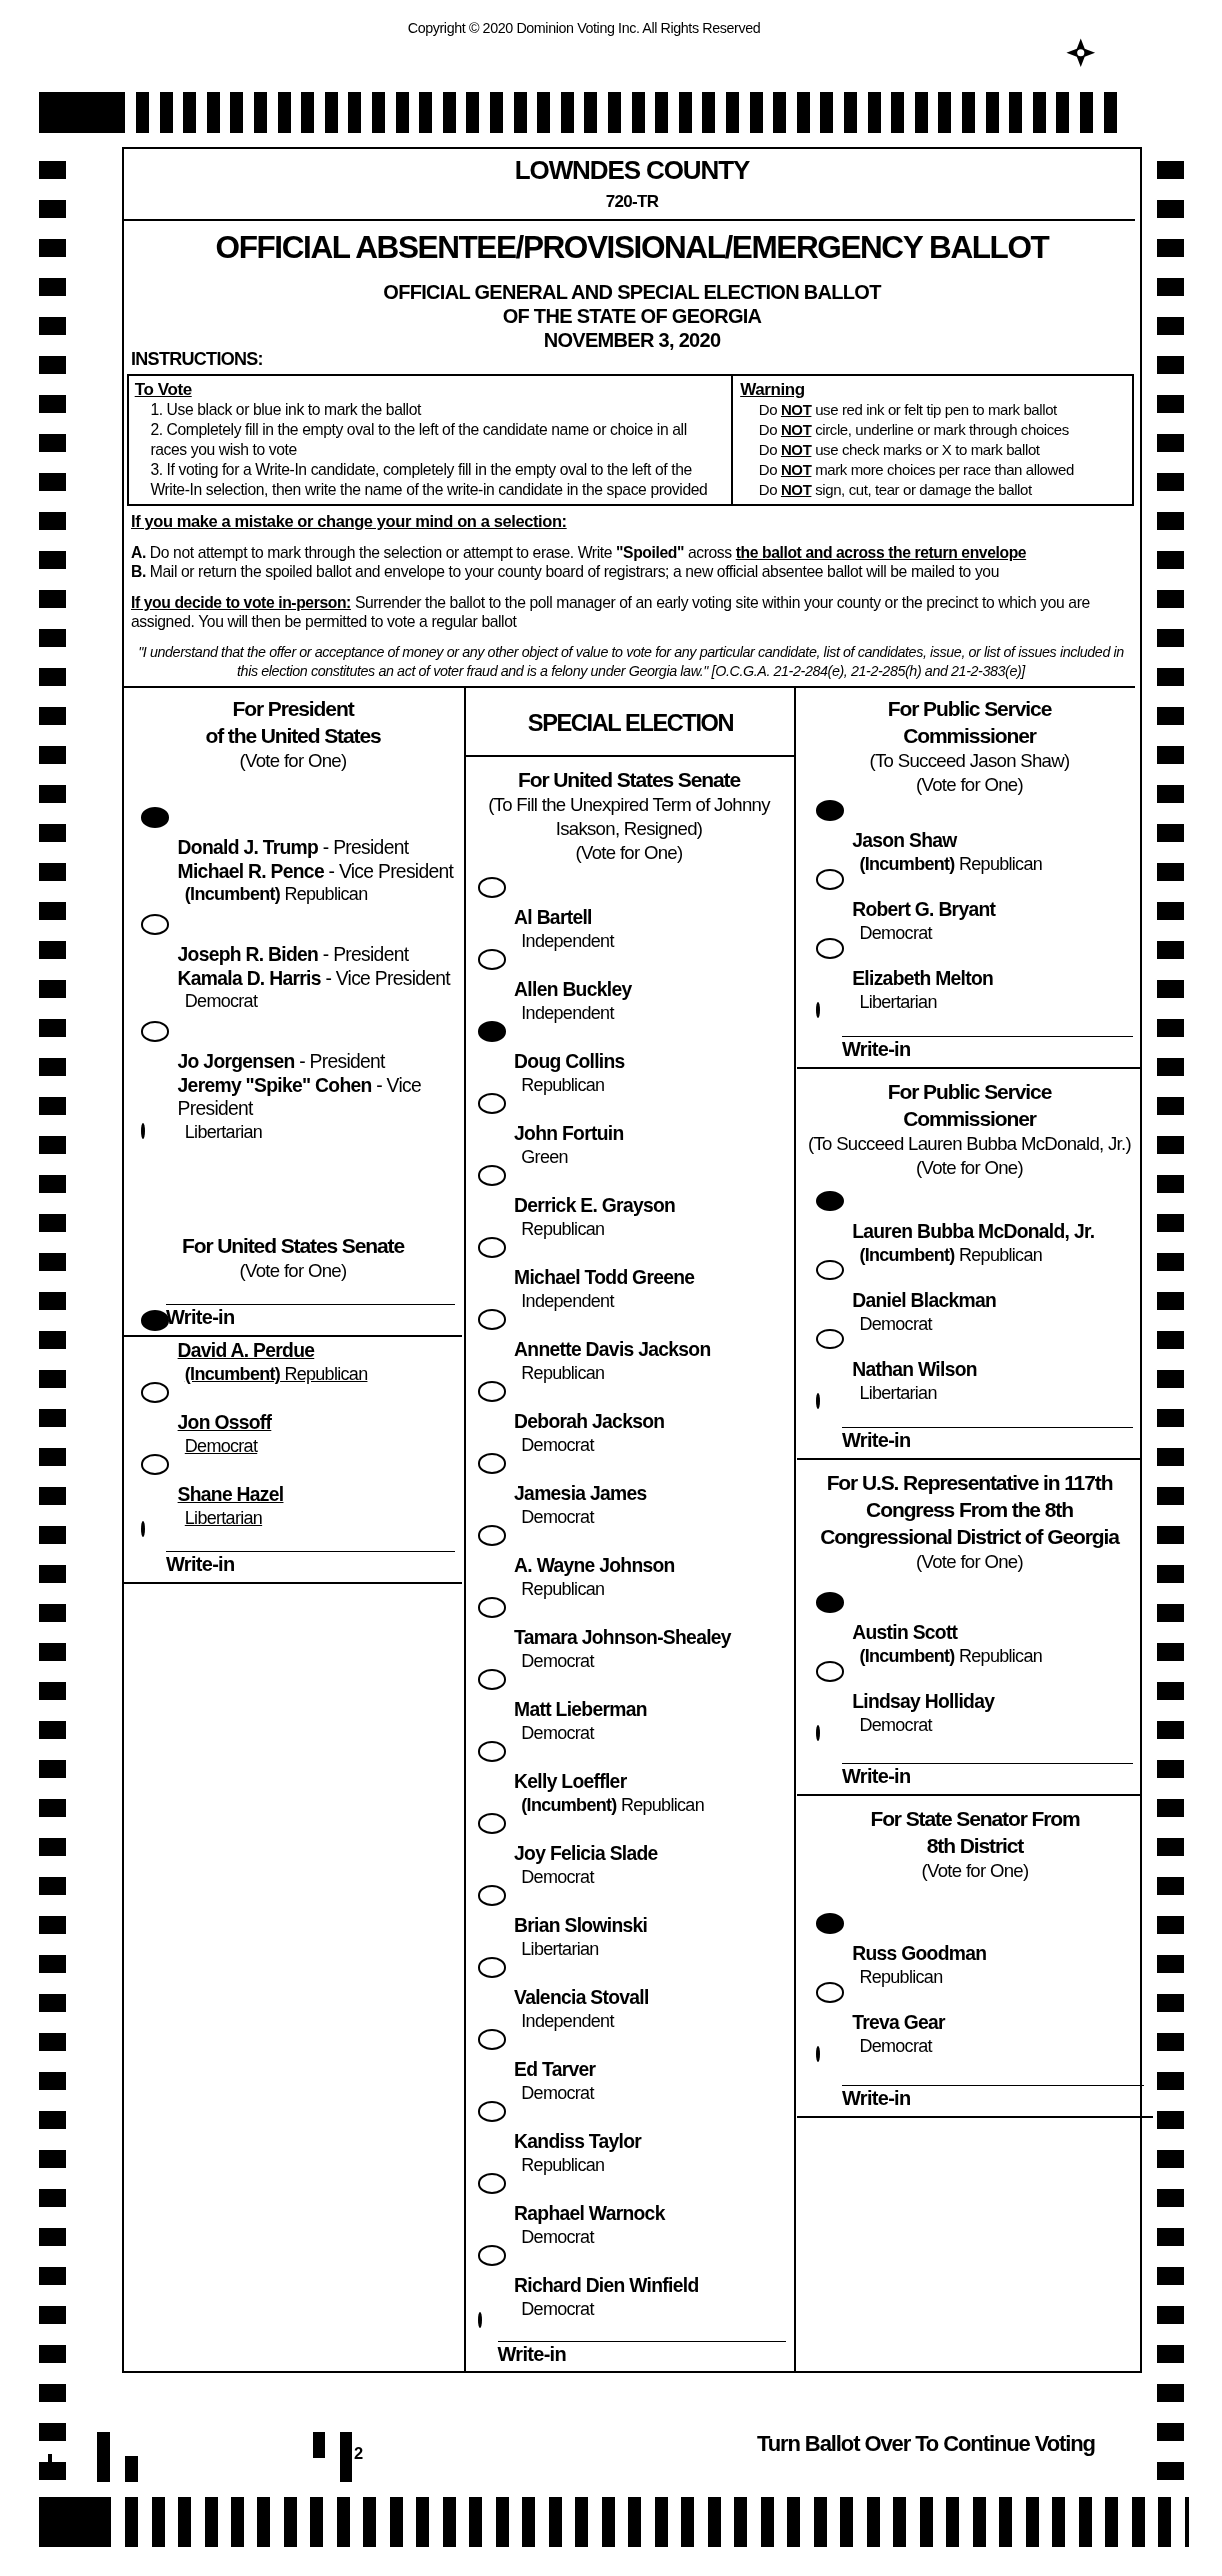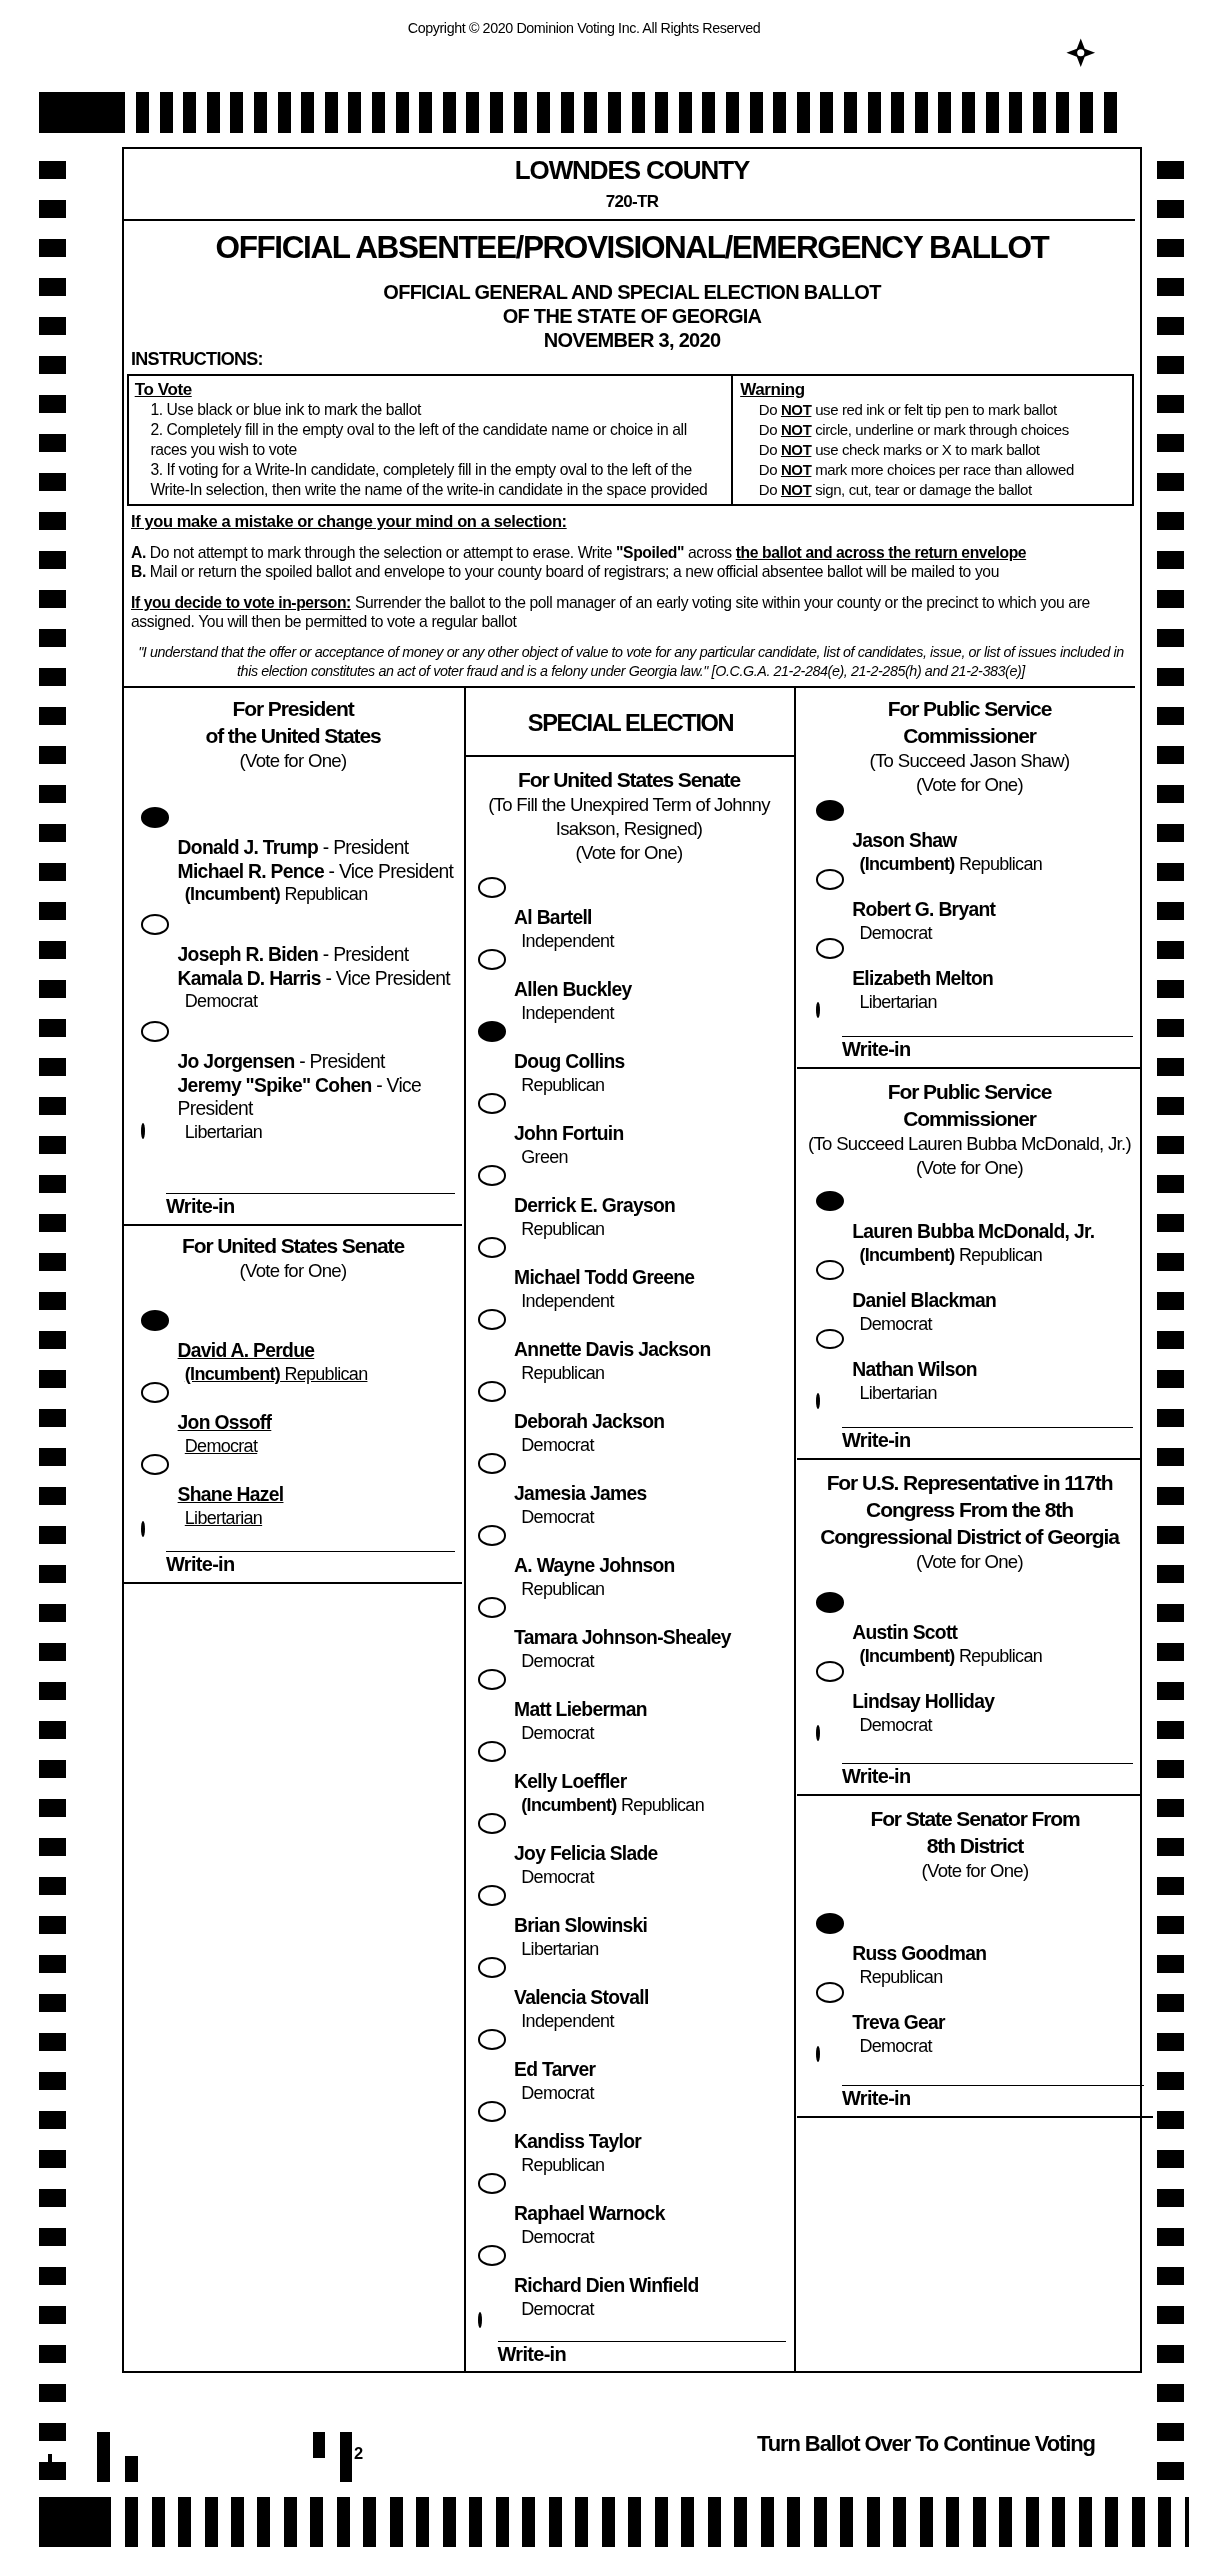--- a/index.html
+++ b/index.html
@@ -148,21 +148,21 @@
   <div class="para"><span class="b">A.</span><span> Do not attempt to mark through the selection or attempt to erase.  Write </span><span class="b">"Spoiled"</span><span> across </span><span class="bu">the ballot and across the return envelope</span></div>
   <div><span class="b">B.</span><span> Mail or return the spoiled ballot and envelope to your county board of registrars; a new official absentee ballot will be mailed to you</span></div>
   <div class="para"><span class="bu">If you decide to vote in-person:</span><span>  Surrender the ballot to the poll manager of an early voting site within your county or the precinct to which you are assigned.  You will then be permitted to vote a regular ballot</span></div>
 </div>
 <div class="oath">"I understand that the offer or acceptance of money or any other object of value to vote for any particular candidate, list of candidates, issue, or list of issues included in this election constitutes an act of voter fraud and is a felony under Georgia law." [O.C.G.A. 21-2-284(e), 21-2-285(h) and 21-2-383(e)]</div>
 
 <div class="hline" style="left:124px;top:686px;width:1011px"></div>
 <div class="vline" style="left:464px;top:686px;height:1686px"></div>
 <div class="vline" style="left:794px;top:686px;height:1686px"></div>
 
-<section class="contest col-left bb" id="contest-president" style="left:124px;top:688px;width:338px;height:538px">
+<section class="contest col-left bb" id="contest-president" style="left:124px;top:688px;width:338px;height:649px">
   <div class="c-title">For President</div>
   <div class="c-title">of the United States</div>
   <div class="c-sub">(Vote for One)</div>
   <div class="cands">
 
       <div class="cand-row">
         <span class="oval filled"></span>
         <div class="cand-text">
           <div class="cname"><span class="b">Donald J. Trump</span><span> - President</span></div>
           <div class="cname"><span class="b">Michael R. Pence</span><span> - Vice President</span></div>

